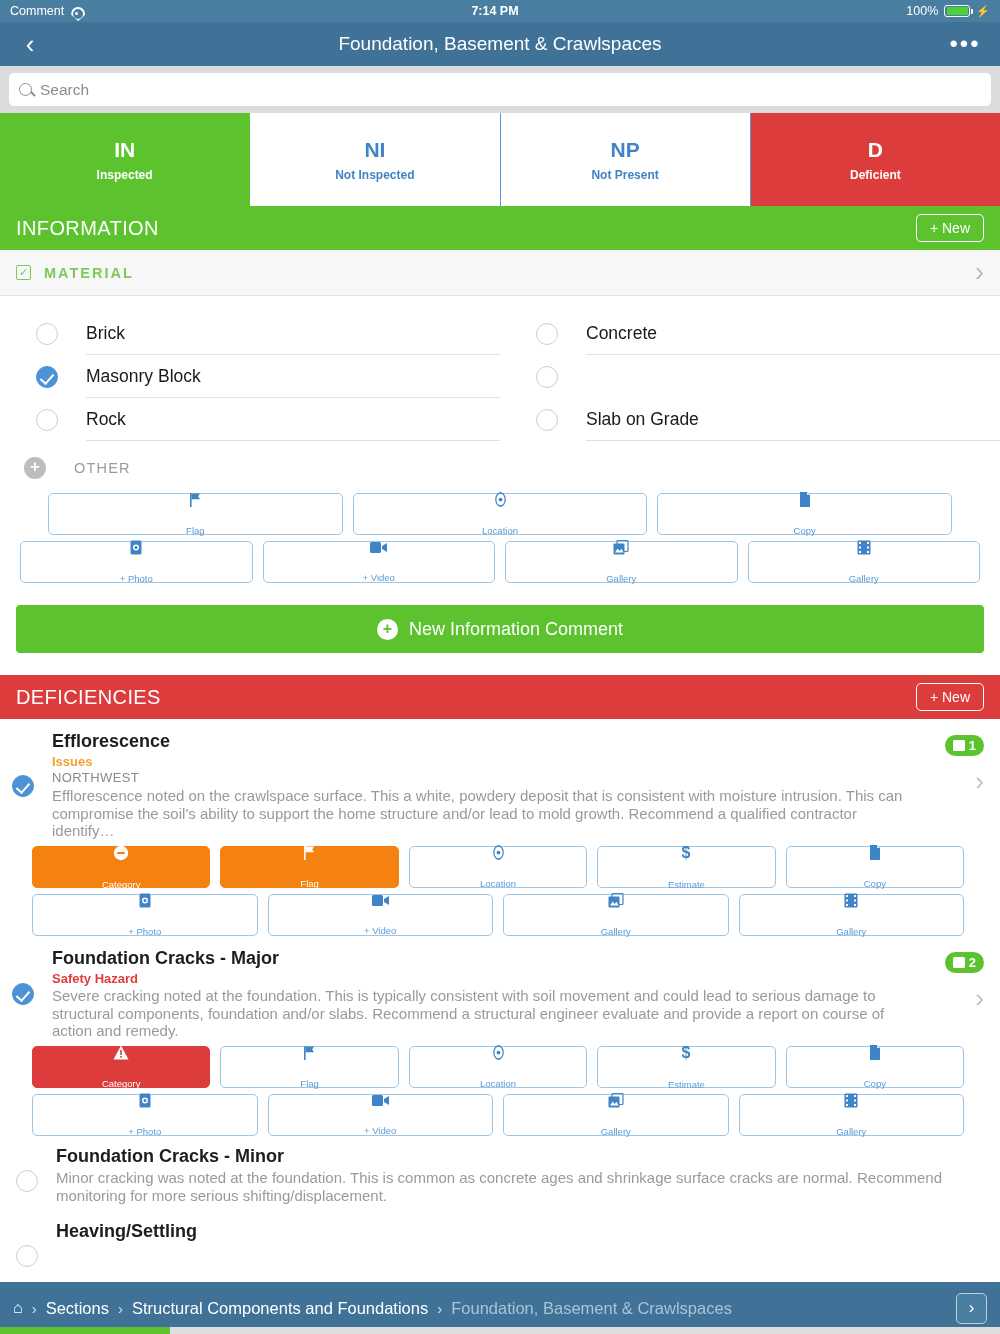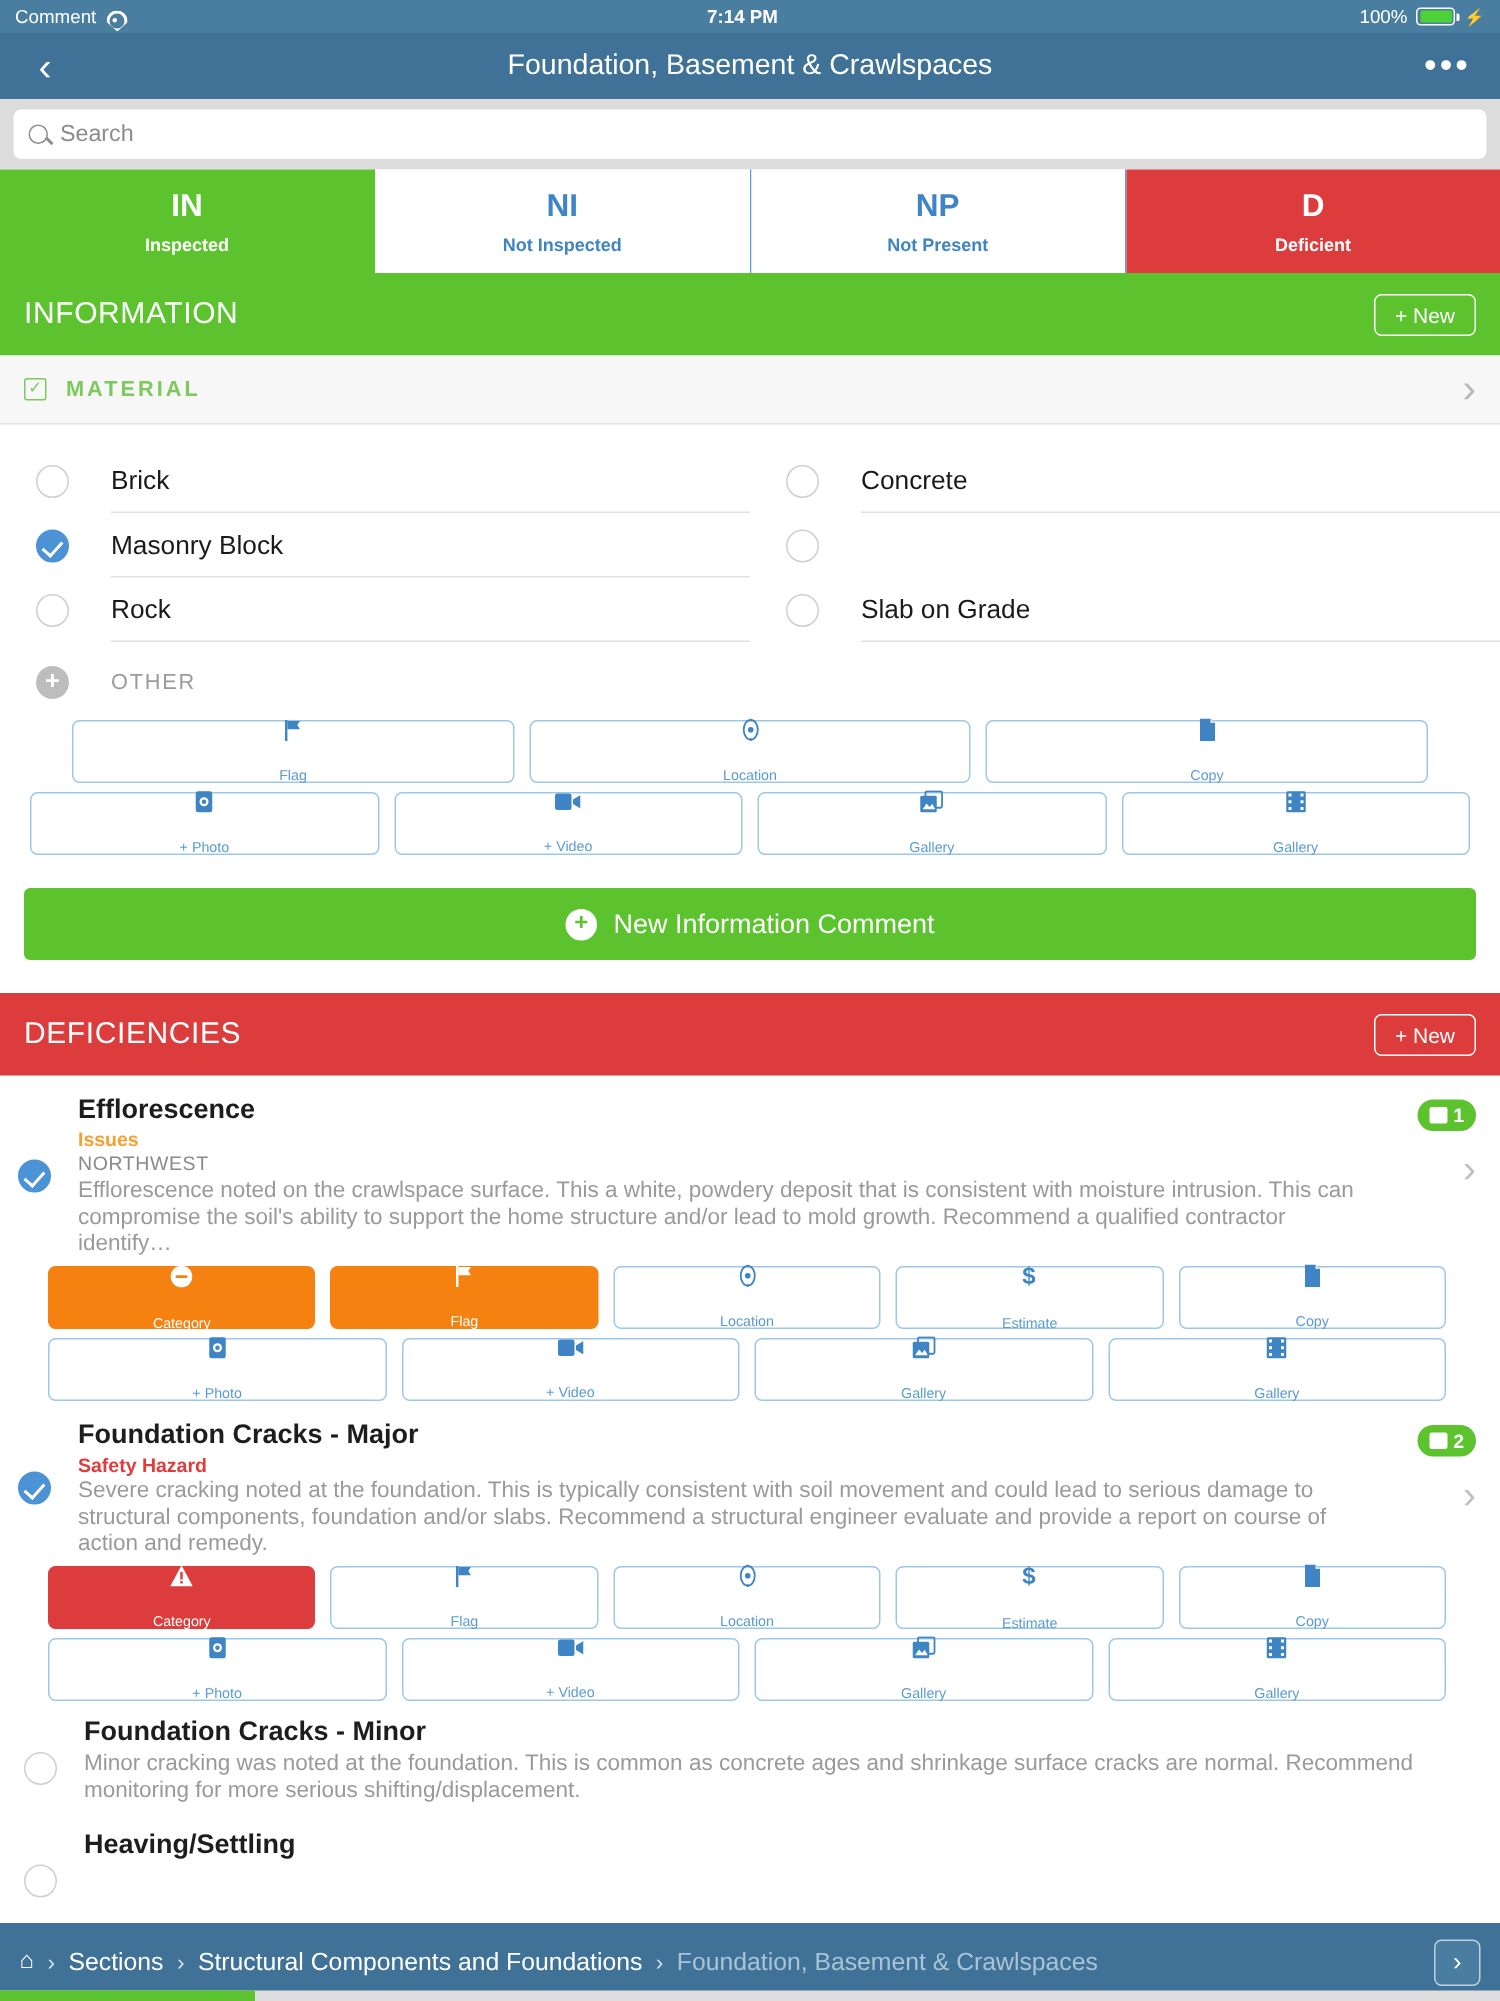--- a/index.html
+++ b/index.html
@@ -46,36 +46,36 @@
   .searchwrap{ background:#dcdcdc; padding:7px 9px 7px 9px; }
   .searchbox{
     background:#fff; border-radius:5px; height:33px; display:flex;align-items:center;
     padding:0 10px; gap:8px;
   }
   .search-ic{width:13px;height:13px;border:1.6px solid #8e8e93;border-radius:50%;position:relative;flex:none;}
   .search-ic:after{content:"";position:absolute;width:6px;height:1.6px;background:#8e8e93;transform:rotate(45deg);right:-5px;bottom:0px;}
   .search-ph{color:#8b8b90;font-size:15.5px;}
 
   
-  .segments{ display:flex; height:69px; border-bottom:0; }
+  .segments{ display:flex; height:93px; border-bottom:0; }
   .seg{
     flex:1; display:flex; flex-direction:column; align-items:center; justify-content:center;
     gap:6px; background:#fff; border-right:1px solid #5b9bd5; cursor:pointer;
   }
   .seg:last-child{border-right:0;}
   .seg .code{font-size:21px;font-weight:bold;color:#3f84c4;}
   .seg .lbl{font-size:12px;color:#3f84c4;font-weight:bold;}
   .seg.green{background:#5cc32f;border-right-color:#5cc32f;}
   .seg.green .code,.seg.green .lbl{color:#fff;}
   .seg.red{background:#dc3c3c;border-right-color:#dc3c3c;}
   .seg.red .code,.seg.red .lbl{color:#fff;}
 
   
   .sec-head{
-    height:55px; display:flex;align-items:center;justify-content:space-between;
+    height:44px; display:flex;align-items:center;justify-content:space-between;
     padding:0 16px; color:#fff;
   }
   .sec-head.green{background:#5cc32f;}
   .sec-head.red{background:#dc3c3c;}
   .sec-head .t{font-size:20px;letter-spacing:0.4px;}
   .newbtn{
     border:1.4px solid #fff;border-radius:5px;padding:5px 13px;font-size:14px;color:#fff;cursor:pointer;
     background:transparent;
   }
 
@@ -84,21 +84,21 @@
     height:46px;background:#f7f7f7;border-bottom:1px solid #e2e2e2;
     display:flex;align-items:center;padding:0 16px;gap:13px;cursor:pointer;
   }
   .chk-sm{width:15px;height:15px;border:1.4px solid #7ec95c;border-radius:2px;color:#7ec95c;font-size:11px;
          display:flex;align-items:center;justify-content:center;line-height:1;}
   .mat-lbl{color:#7ec95c;font-size:14.5px;letter-spacing:2px;font-weight:bold;}
   .chev{margin-left:auto;color:#b9b9b9;font-size:27px;font-weight:300;line-height:1;}
 
   
   .opts{padding:16px 0 0 0;display:flex;}
-  .opt-col{flex:1;padding-left:24px;}
+  .opt-col{flex:1;padding-left:36px;}
   .opt{
     display:flex;align-items:center;gap:28px;height:43px;cursor:pointer;
   }
   .opt .line{flex:1;border-bottom:1px solid #e0e0e0;height:100%;display:flex;align-items:center;}
   .radio{width:22px;height:22px;border:1.6px solid #cfcfcf;border-radius:50%;flex:none;background:#fff;}
   .radio.on{background:#4c93d6;border-color:#4c93d6;position:relative;}
   .radio.on:after{
     content:"";position:absolute;left:6px;top:4px;width:6px;height:11px;
     border:solid #fff;border-width:0 2px 2px 0;transform:rotate(42deg);
   }

